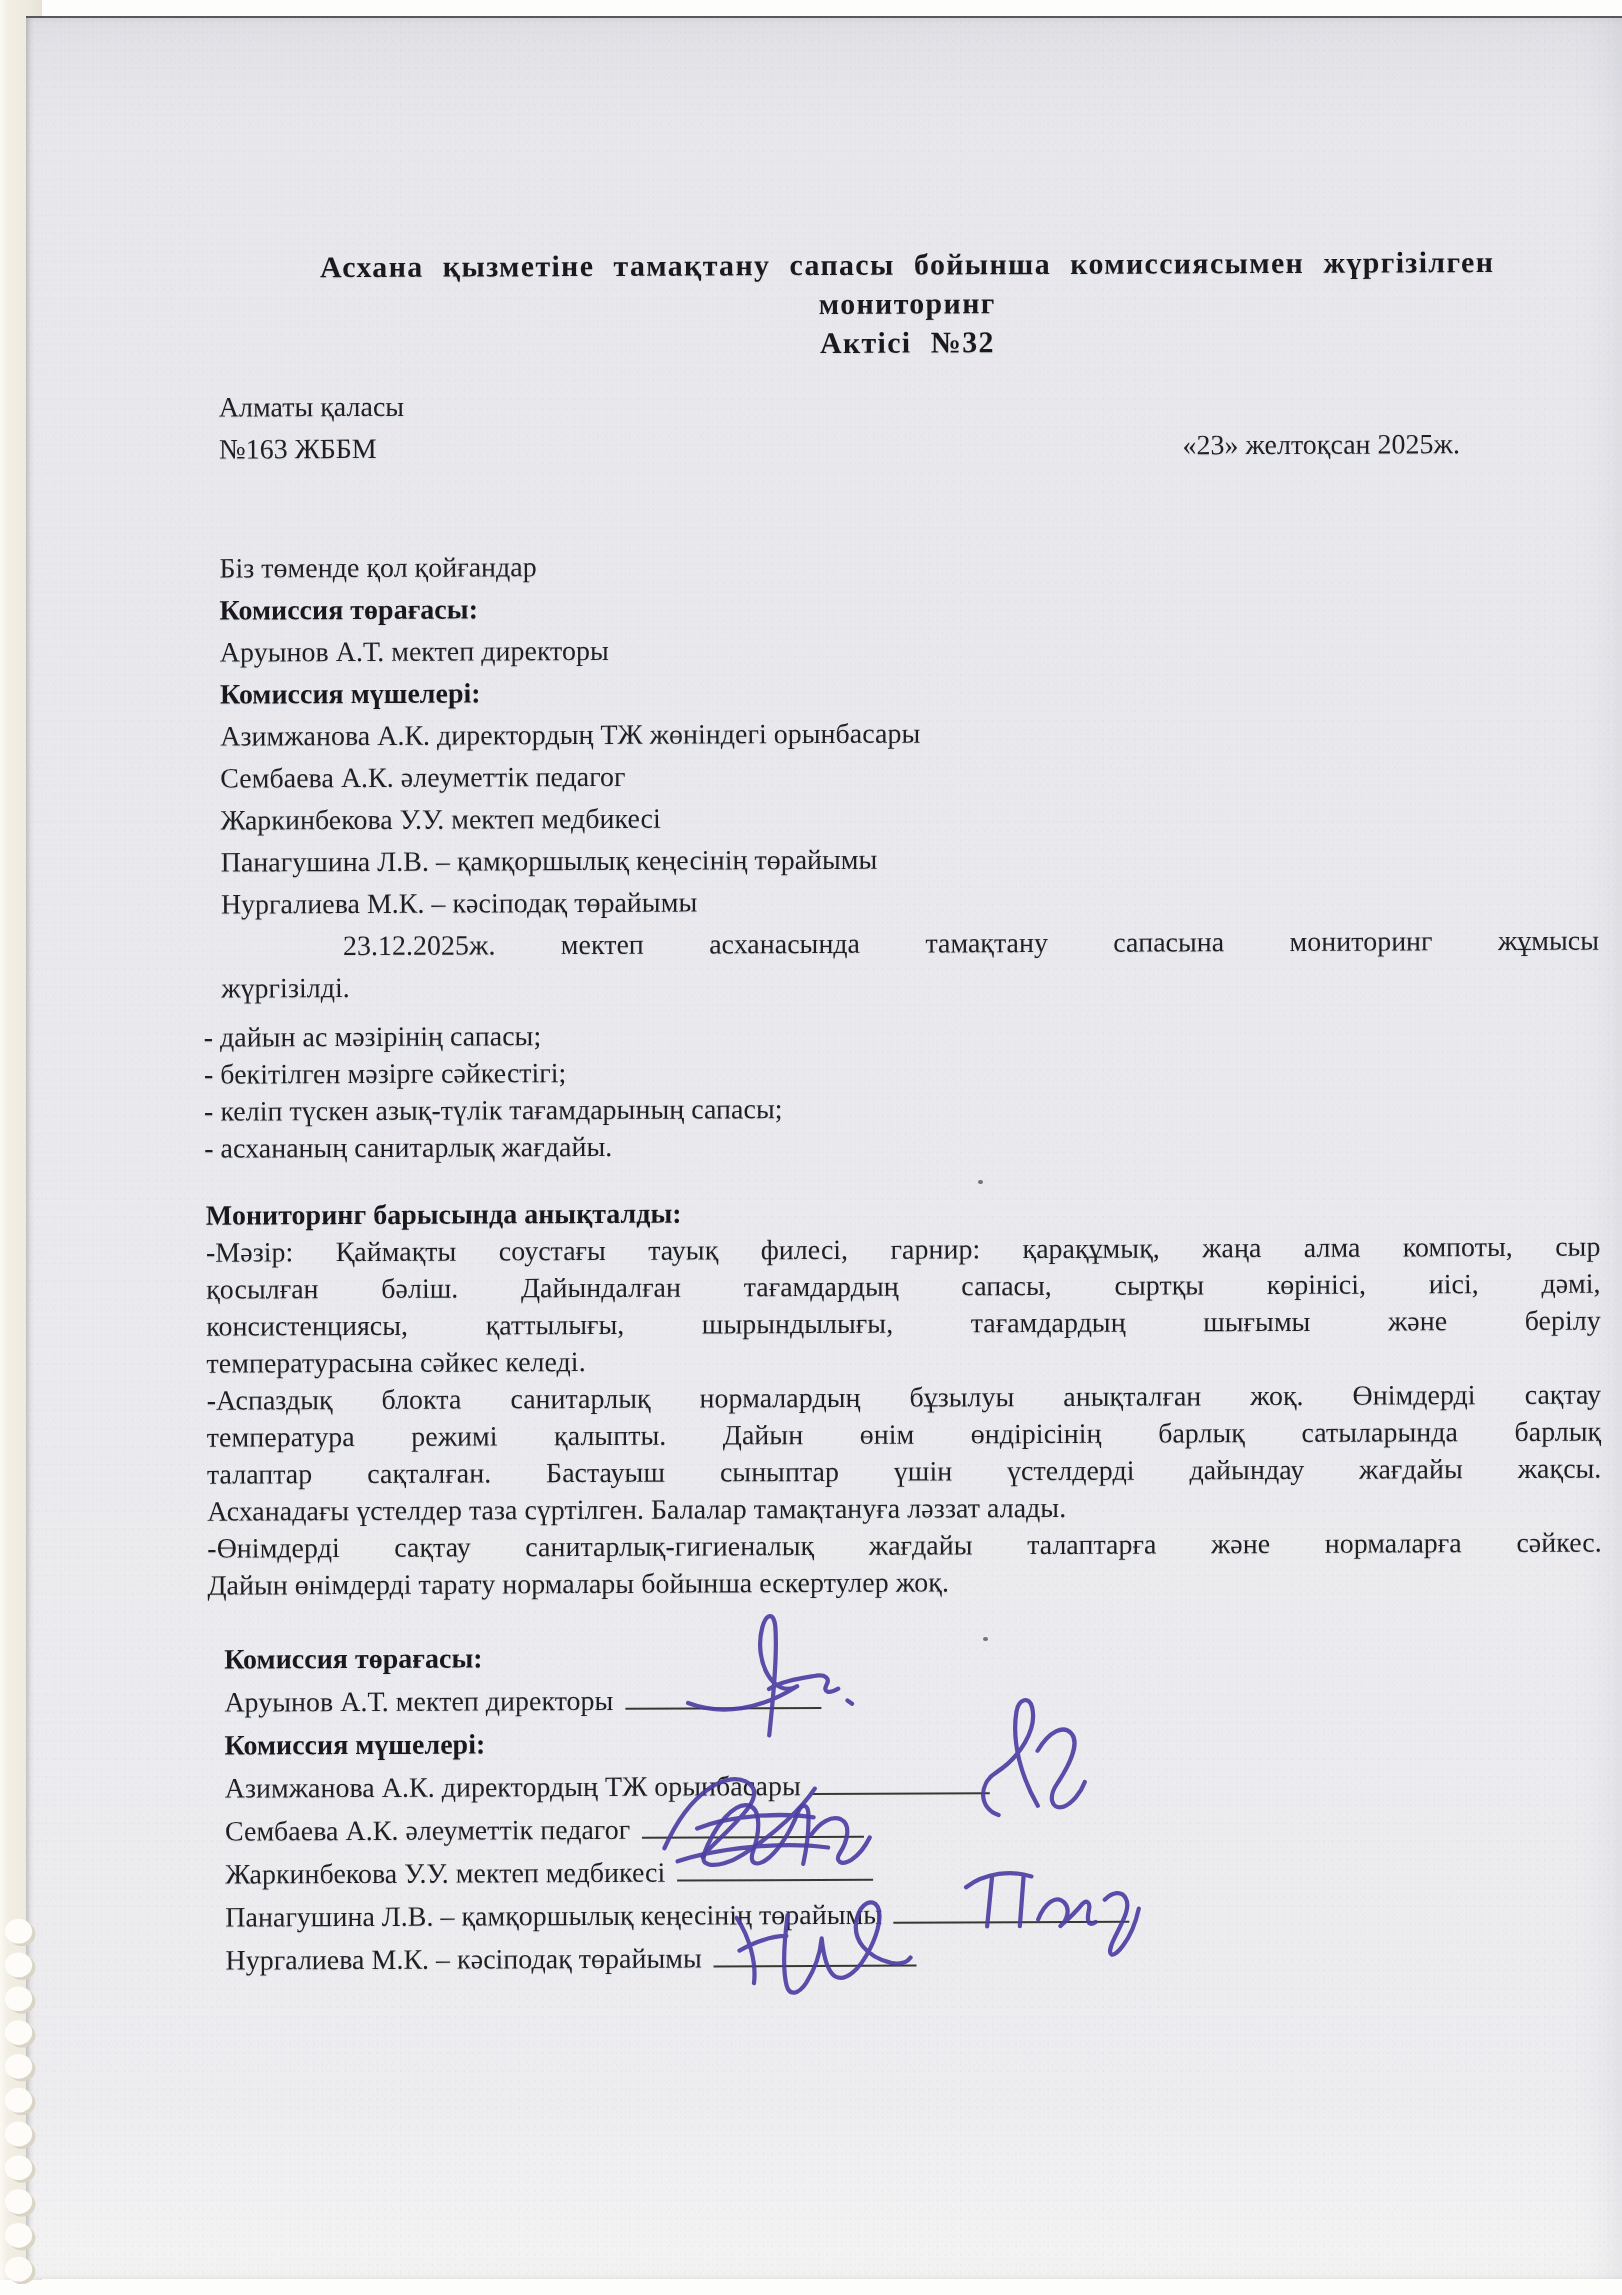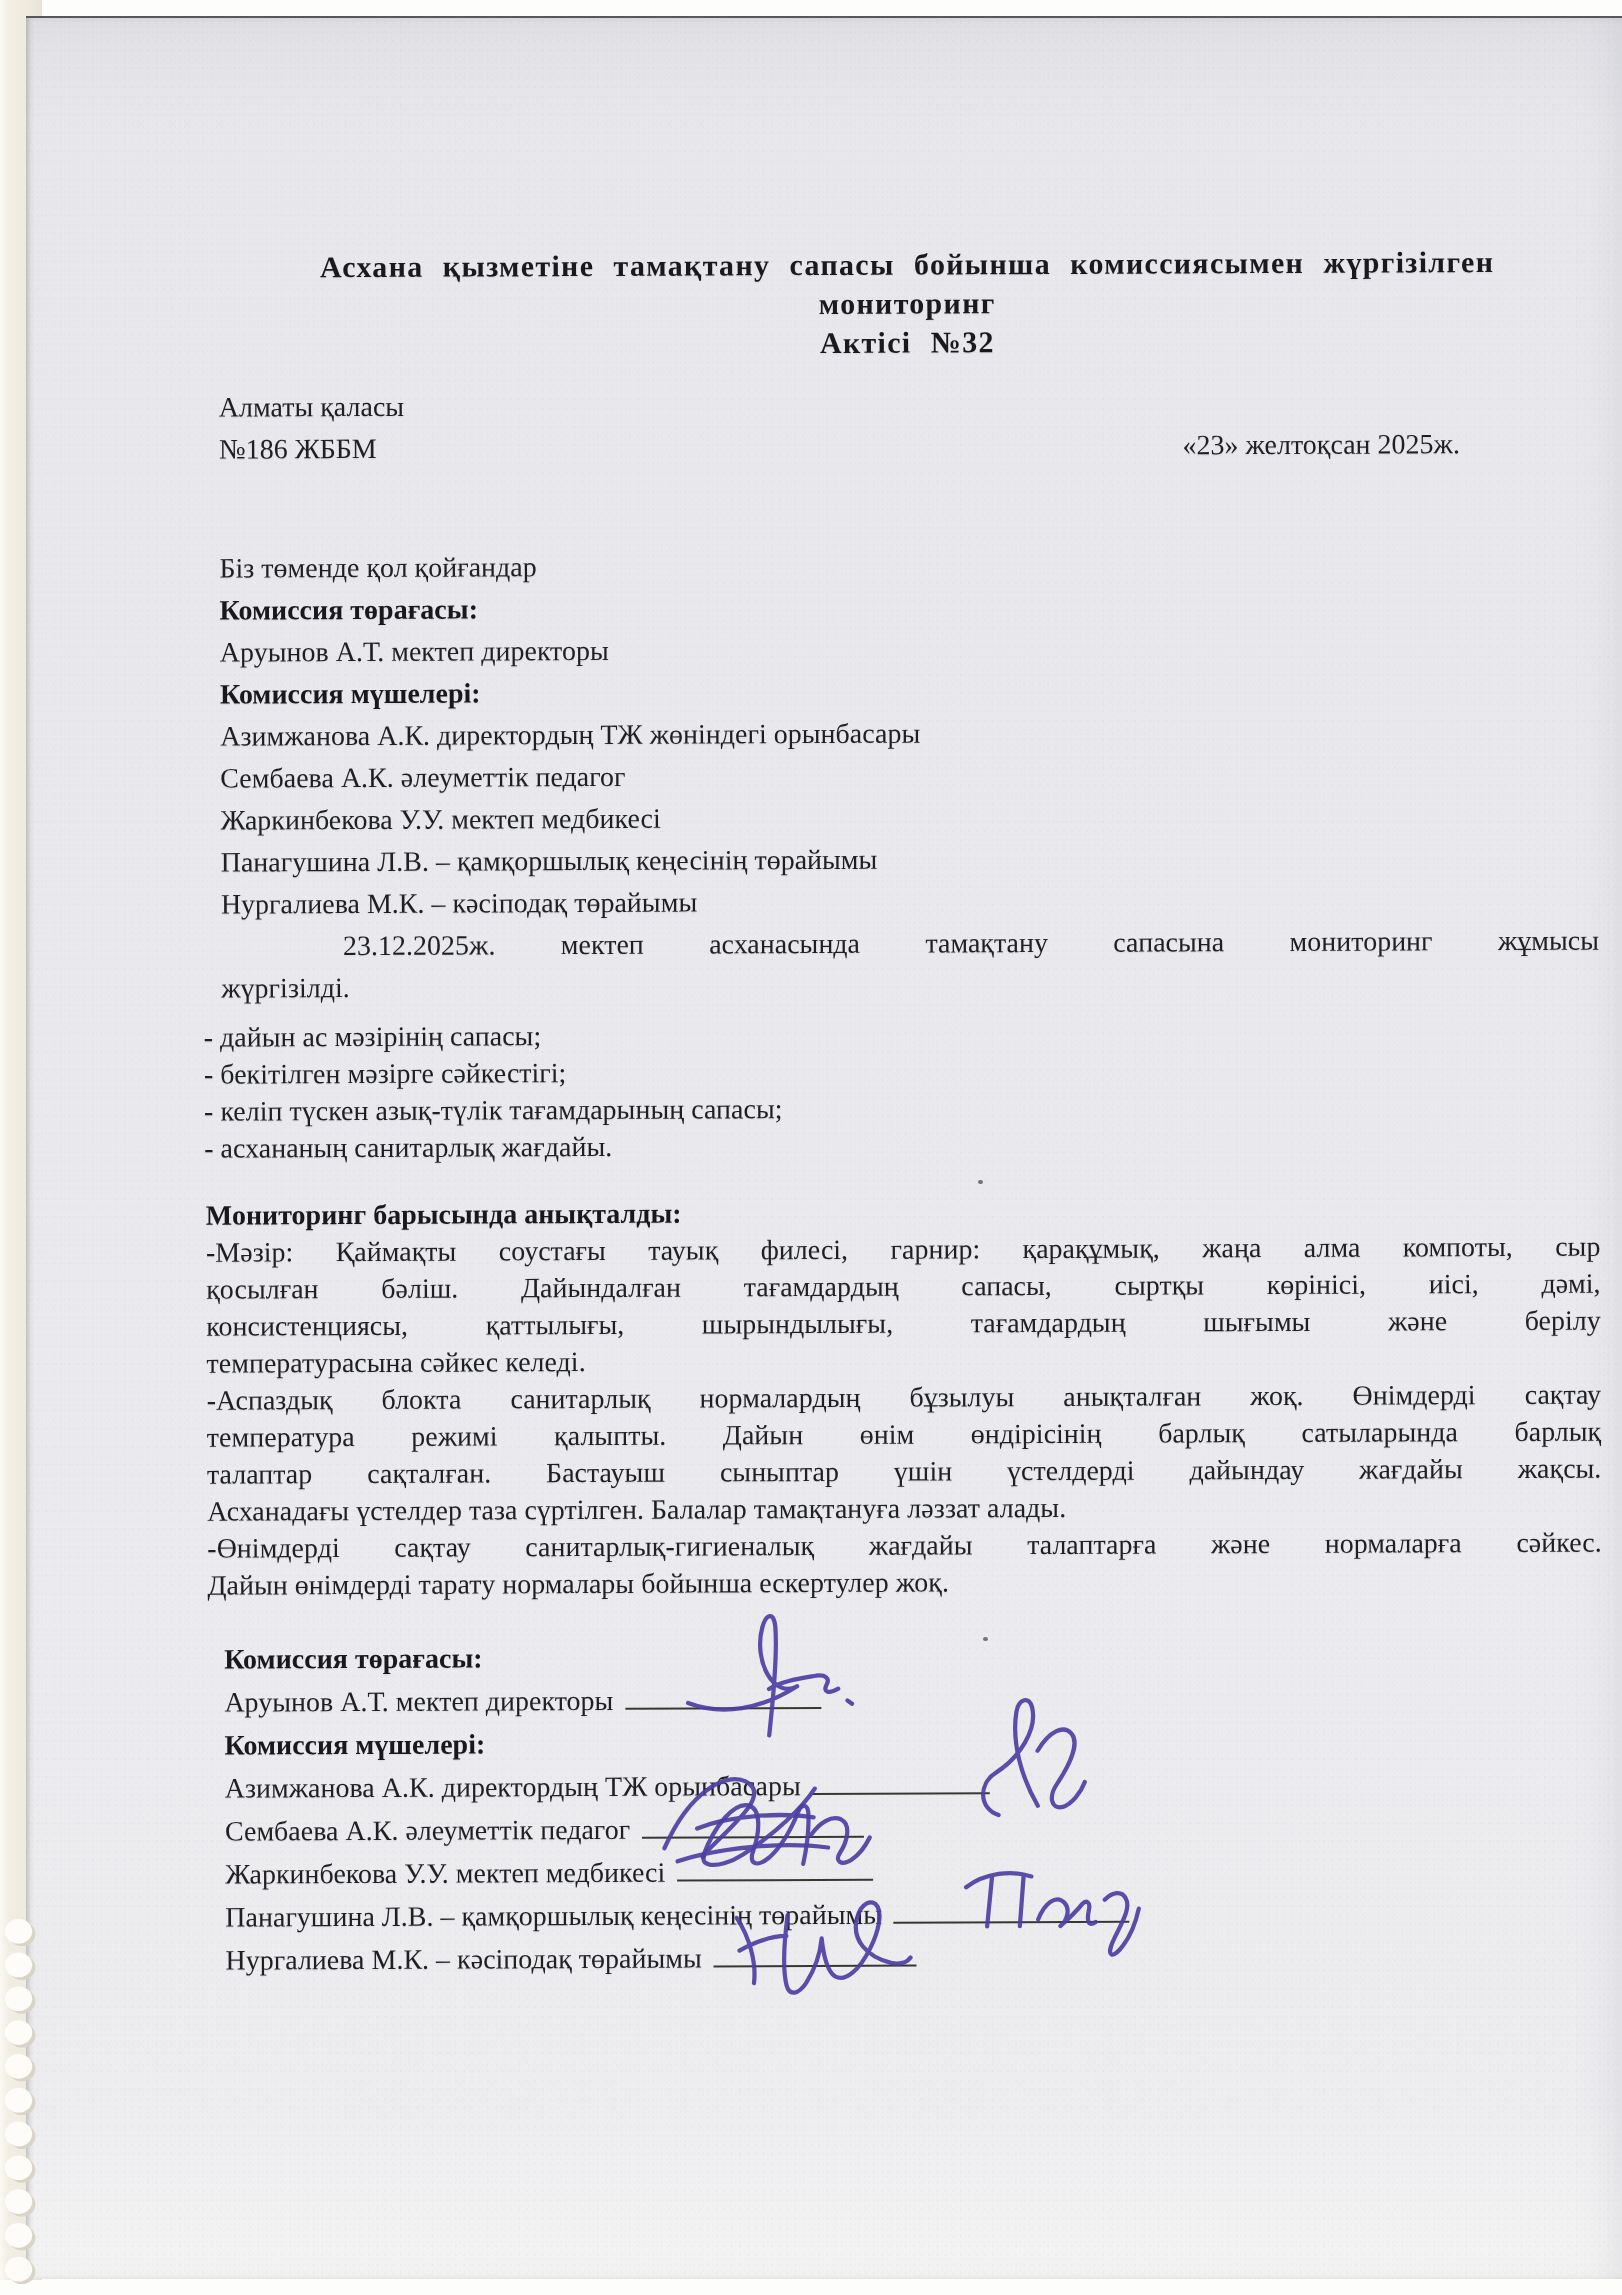--- a/index.html
+++ b/index.html
@@ -98,21 +98,21 @@
 
       <div class="title-block">
         <div>Асхана қызметіне тамақтану сапасы бойынша комиссиясымен жүргізілген</div>
         <div>мониторинг</div>
         <div>Актісі №32</div>
       </div>
 
       <div class="header-block">
         <div>Алматы қаласы</div>
         <div class="header-row2">
-          <span>№186 ЖББМ</span>
+          <span>№163 ЖББМ</span>
           <span class="header-date">«23» желтоқсан 2025ж.</span>
         </div>
       </div>
 
       <div class="preamble">Біз төменде қол қойғандар</div>
 
       <div class="roster">
         <div class="bold">Комиссия төрағасы:</div>
         <div>Аруынов А.Т. мектеп директоры</div>
         <div class="bold">Комиссия мүшелері:</div>

